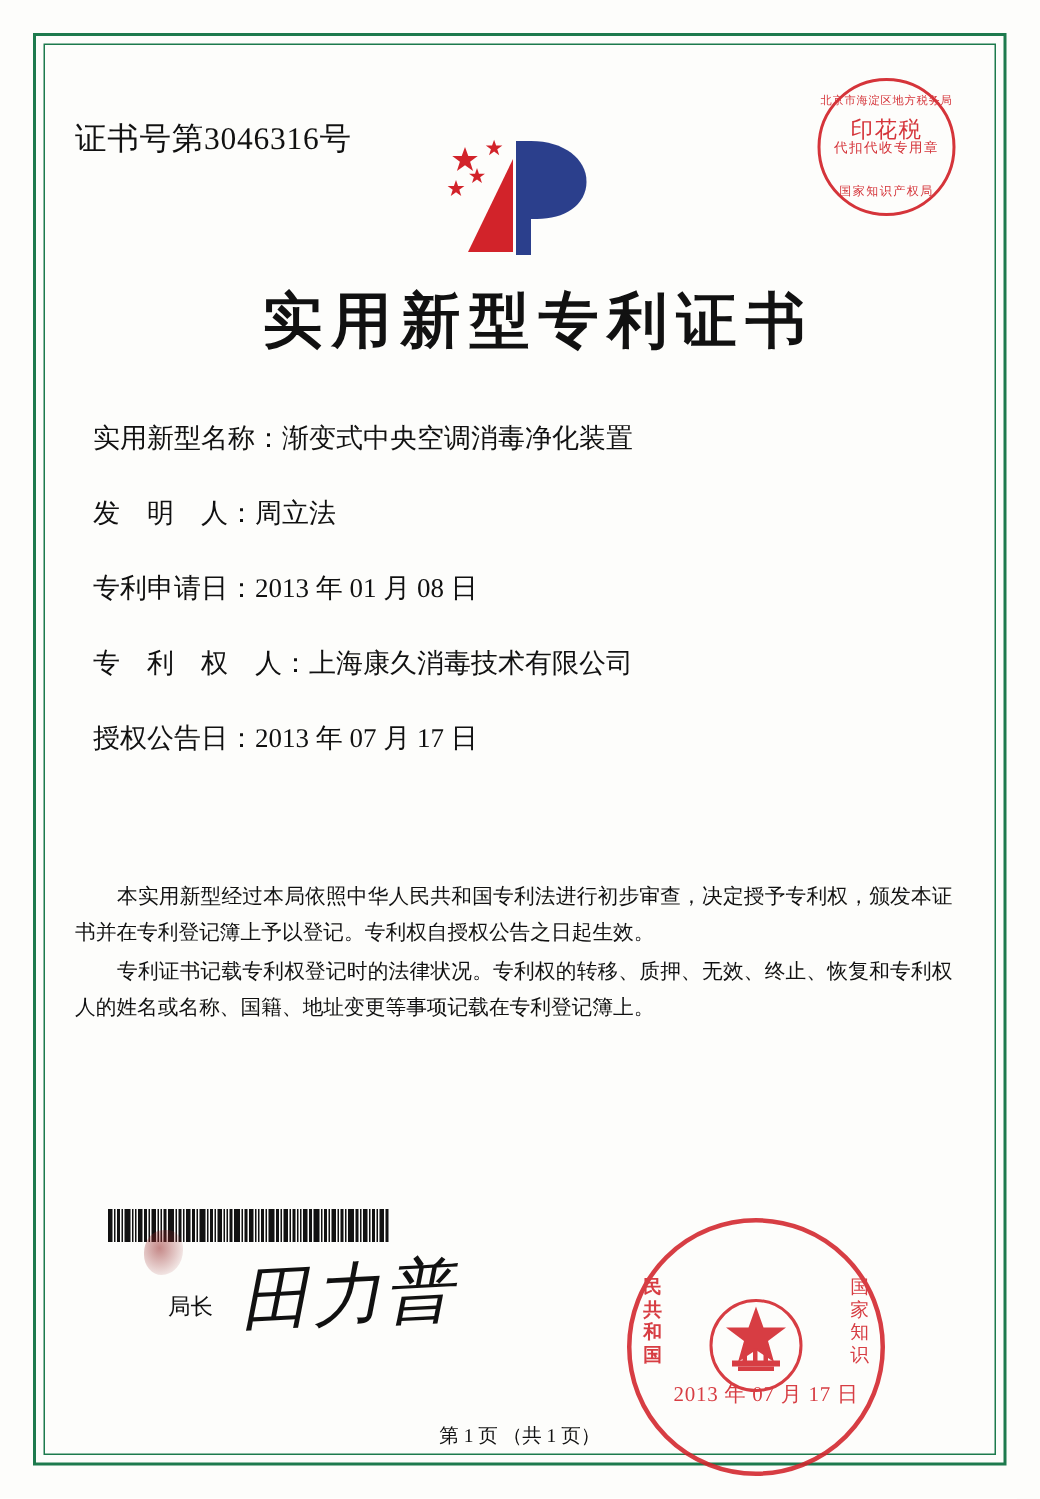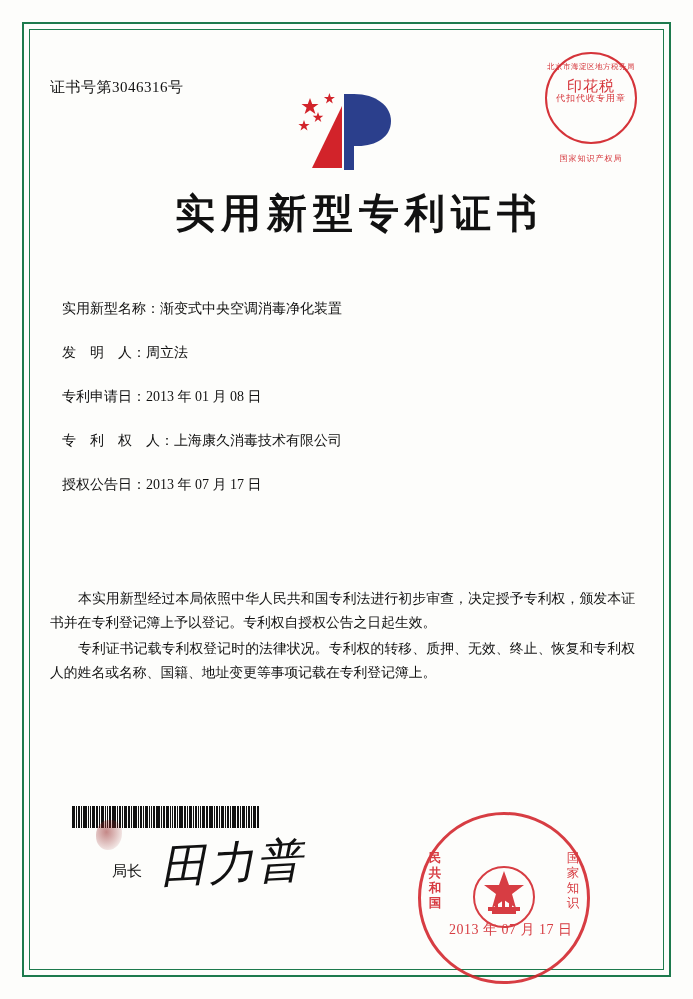--- a/index.html
+++ b/index.html
@@ -38,21 +38,21 @@
     right: 29px;
     bottom: 29px;
     border: 1px solid #1d7a4d;
   }
 
   
   .cert-no {
     position: absolute;
     left: 50px;
     top: 78px;
-    font-size: 15px;
+    font-size: 21px;
     letter-spacing: 0.5px;
     color: #111;
   }
 
   
   .emblem {
     position: absolute;
     left: 292px;
     top: 88px;
     width: 110px;
@@ -98,21 +98,20 @@
     font-size: 9px;
     letter-spacing: 1px;
   }
   .stamp-top .st-arc-bot {
     position: absolute;
     top: 68px;
     left: 0;
     right: 0;
     font-size: 8px;
     letter-spacing: 1px;
-    margin-top: 31px;
   }
 
   
   .main-title {
     position: absolute;
     left: 0;
     right: 0;
     top: 186px;
     text-align: center;
     font-size: 40px;
@@ -124,25 +123,24 @@
   }
 
   
   .fields {
     position: absolute;
     left: 62px;
     top: 280px;
     width: 570px;
   }
   .field-row {
-    font-size: 14px;
+    font-size: 18px;
     margin-bottom: 26px;
     color: #111;
     white-space: nowrap;
-    margin-top: 20px;
   }
   .field-label {
     display: inline-block;
     color: #111;
   }
   .field-value {
     display: inline-block;
     color: #111;
   }
 
@@ -421,14 +419,15 @@
         <rect x="26" y="52" width="32" height="4" fill="#d2232a"></rect>
         <rect x="30" y="56" width="24" height="3" fill="#d2232a"></rect>
         <rect x="33" y="44" width="3" height="9" fill="#d2232a"></rect>
         <rect x="40" y="44" width="3" height="9" fill="#d2232a"></rect>
         <rect x="47" y="44" width="3" height="9" fill="#d2232a"></rect>
       </svg>
     </div>
     <div class="seal-date">2013 年 07 月 17 日</div>
   </div>
 
+  <div class="footer">第 1 页 （共 1 页）</div>
 
 </div>
 
 </body></html>

